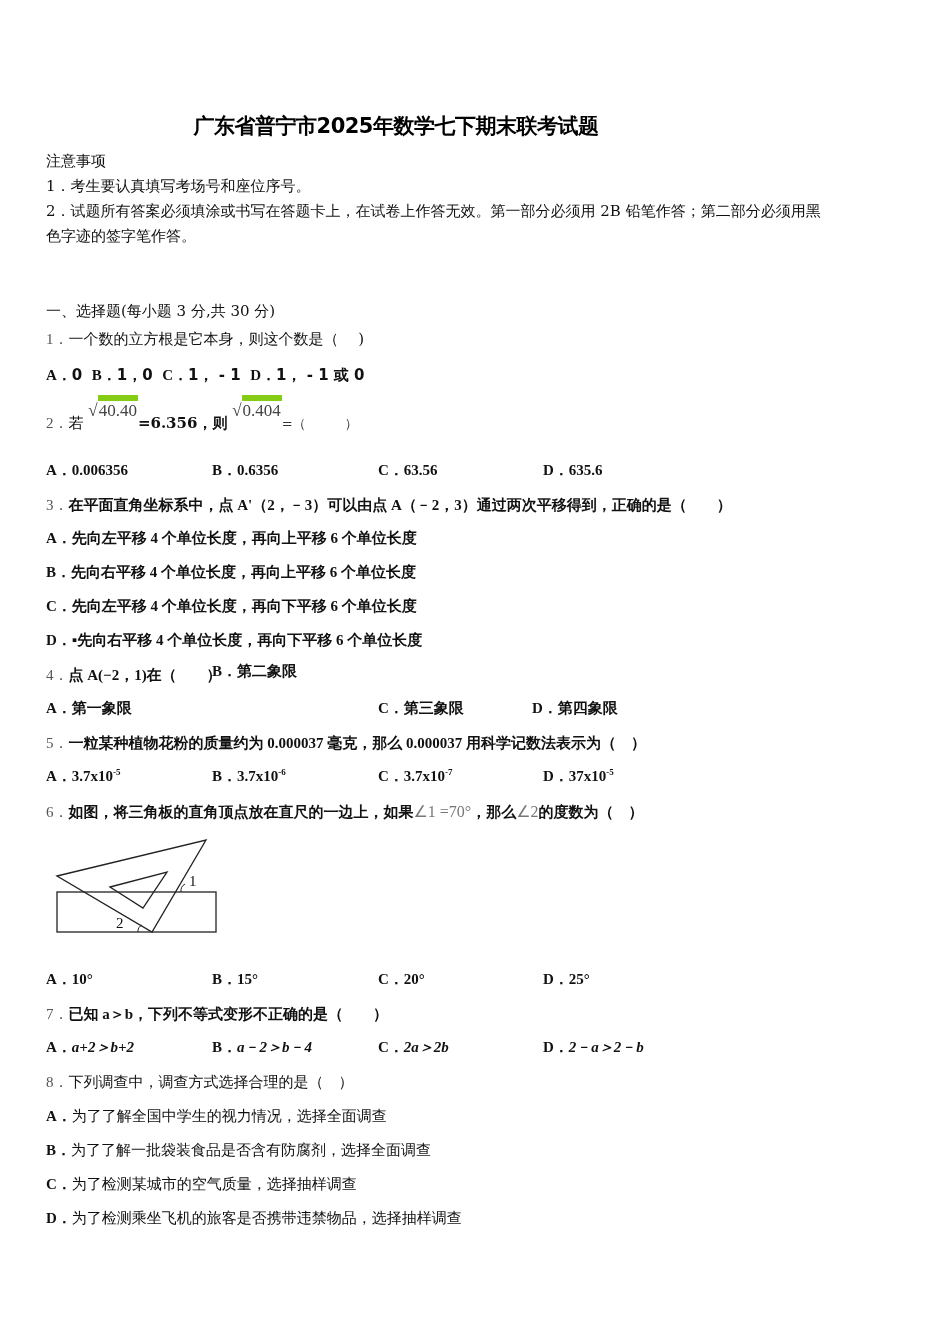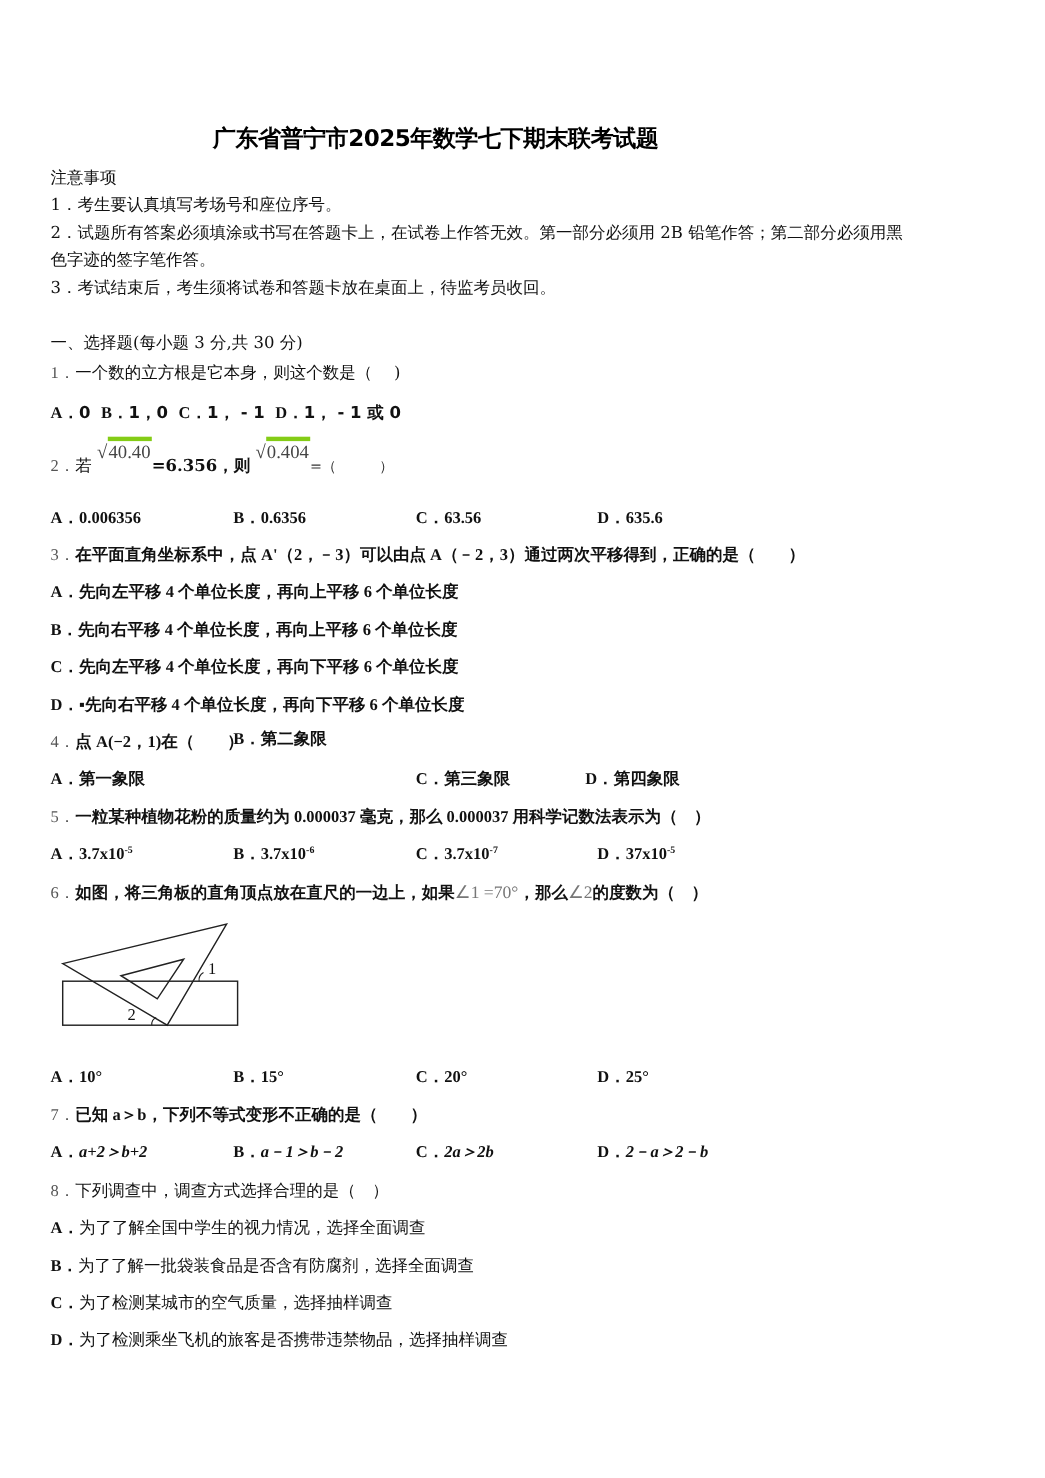--- a/index.html
+++ b/index.html
@@ -13,38 +13,37 @@
   .notice { font-size: 15px; }
   .q { font-size: 15px; }
   .qnum { color: #555; font-family: "Liberation Serif", serif; }
   .bold { font-weight: bold; text-align: center; }
   .opt-label { font-weight: bold; font-family: "Liberation Serif", serif; }
   .opt { position: absolute; font-size: 15px; white-space: nowrap; font-weight: bold;
          font-family: "Liberation Serif", "DejaVu Serif", serif; }
   .sans-bold { font-family: "DejaVu Sans", sans-serif; font-weight: bold; }
   .sqrt { display: inline-block; position: relative; top: -12px; color: #444;
           font-family: "Liberation Serif", serif; font-size: 17px; font-weight: normal; }
-  .sqrt .rad { border-top: 4px solid #84cc16; padding: 0 1px; }
+  .sqrt .rad { border-top: 6px solid #84cc16; padding: 0 1px; }
   .math { color: #777; font-family: "Liberation Serif", serif; font-size: 16px; }
   sup { font-size: 9px; }
   .it { font-style: italic; }
   .figure { position: absolute; left: 45px; top: 830px; }
 </style>
 </head>
 <body>
 
 <div class="page">
 
   <div class="title">广东省普宁市2025年数学七下期末联考试题</div>
 
   <div class="line notice" style="top:151px;">注意事项</div>
   <div class="line notice" style="top:176px;">1．考生要认真填写考场号和座位序号。</div>
   <div class="line notice" style="top:201px;">2．试题所有答案必须填涂或书写在答题卡上，在试卷上作答无效。第一部分必须用 2B 铅笔作答；第二部分必须用黑</div>
   <div class="line notice" style="top:226px;">色字迹的签字笔作答。</div>
-  <div class="line notice" style="top:251px;">3．考试结束后，考生须将试卷和答题卡放在桌面上，待监考员收回。</div>
 
   <div class="line" style="top:301px;">一、选择题(每小题 3 分,共 30 分)</div>
 
   <div class="line q" style="top:329px;">
     <span class="qnum">1．</span><span>一个数的立方根是它本身，则这个数是（　 )</span>
   </div>
   <div class="line" style="top:365px;">
     <span class="opt-label">A．</span><span class="sans-bold">0</span>
     &nbsp;<span class="opt-label">B．</span><span class="sans-bold">1，0</span>
     &nbsp;<span class="opt-label">C．</span><span class="sans-bold">1，  - 1</span>
@@ -103,21 +102,21 @@
 
   <div class="opt" style="left:46px; top:970px;"><span>A．</span><span>10°</span></div>
   <div class="opt" style="left:212px; top:970px;"><span>B．</span><span>15°</span></div>
   <div class="opt" style="left:378px; top:970px;"><span>C．</span><span>20°</span></div>
   <div class="opt" style="left:543px; top:970px;"><span>D．</span><span>25°</span></div>
 
   <div class="line q" style="top:1004px; font-weight:bold; font-family:'Liberation Serif',serif;">
     <span class="qnum" style="font-weight:normal;">7．</span><span>已知 a＞b，下列不等式变形不正确的是（　　）</span>
   </div>
   <div class="opt" style="left:46px; top:1038px;"><span>A．</span><span class="it">a+2＞b+2</span></div>
-  <div class="opt" style="left:212px; top:1038px;"><span>B．</span><span class="it">a﹣1＞b﹣2</span></div>
+  <div class="opt" style="left:212px; top:1038px;"><span>B．</span><span class="it">a﹣2＞b﹣4</span></div>
   <div class="opt" style="left:378px; top:1038px;"><span>C．</span><span class="it">2a＞2b</span></div>
   <div class="opt" style="left:543px; top:1038px;"><span>D．</span><span class="it">2﹣a＞2﹣b</span></div>
 
   <div class="line q" style="top:1072px;">
     <span class="qnum">8．</span><span>下列调查中，调查方式选择合理的是（　）</span>
   </div>
   <div class="line" style="top:1106px;"><span class="opt-label">A．</span><span>为了了解全国中学生的视力情况，选择全面调查</span></div>
   <div class="line" style="top:1140px;"><span class="opt-label">B．</span><span>为了了解一批袋装食品是否含有防腐剂，选择全面调查</span></div>
   <div class="line" style="top:1208px;"><span class="opt-label">D．</span><span>为了检测乘坐飞机的旅客是否携带违禁物品，选择抽样调查</span></div>
   <div class="line" style="top:1174px;"><span class="opt-label">C．</span><span>为了检测某城市的空气质量，选择抽样调查</span></div>

